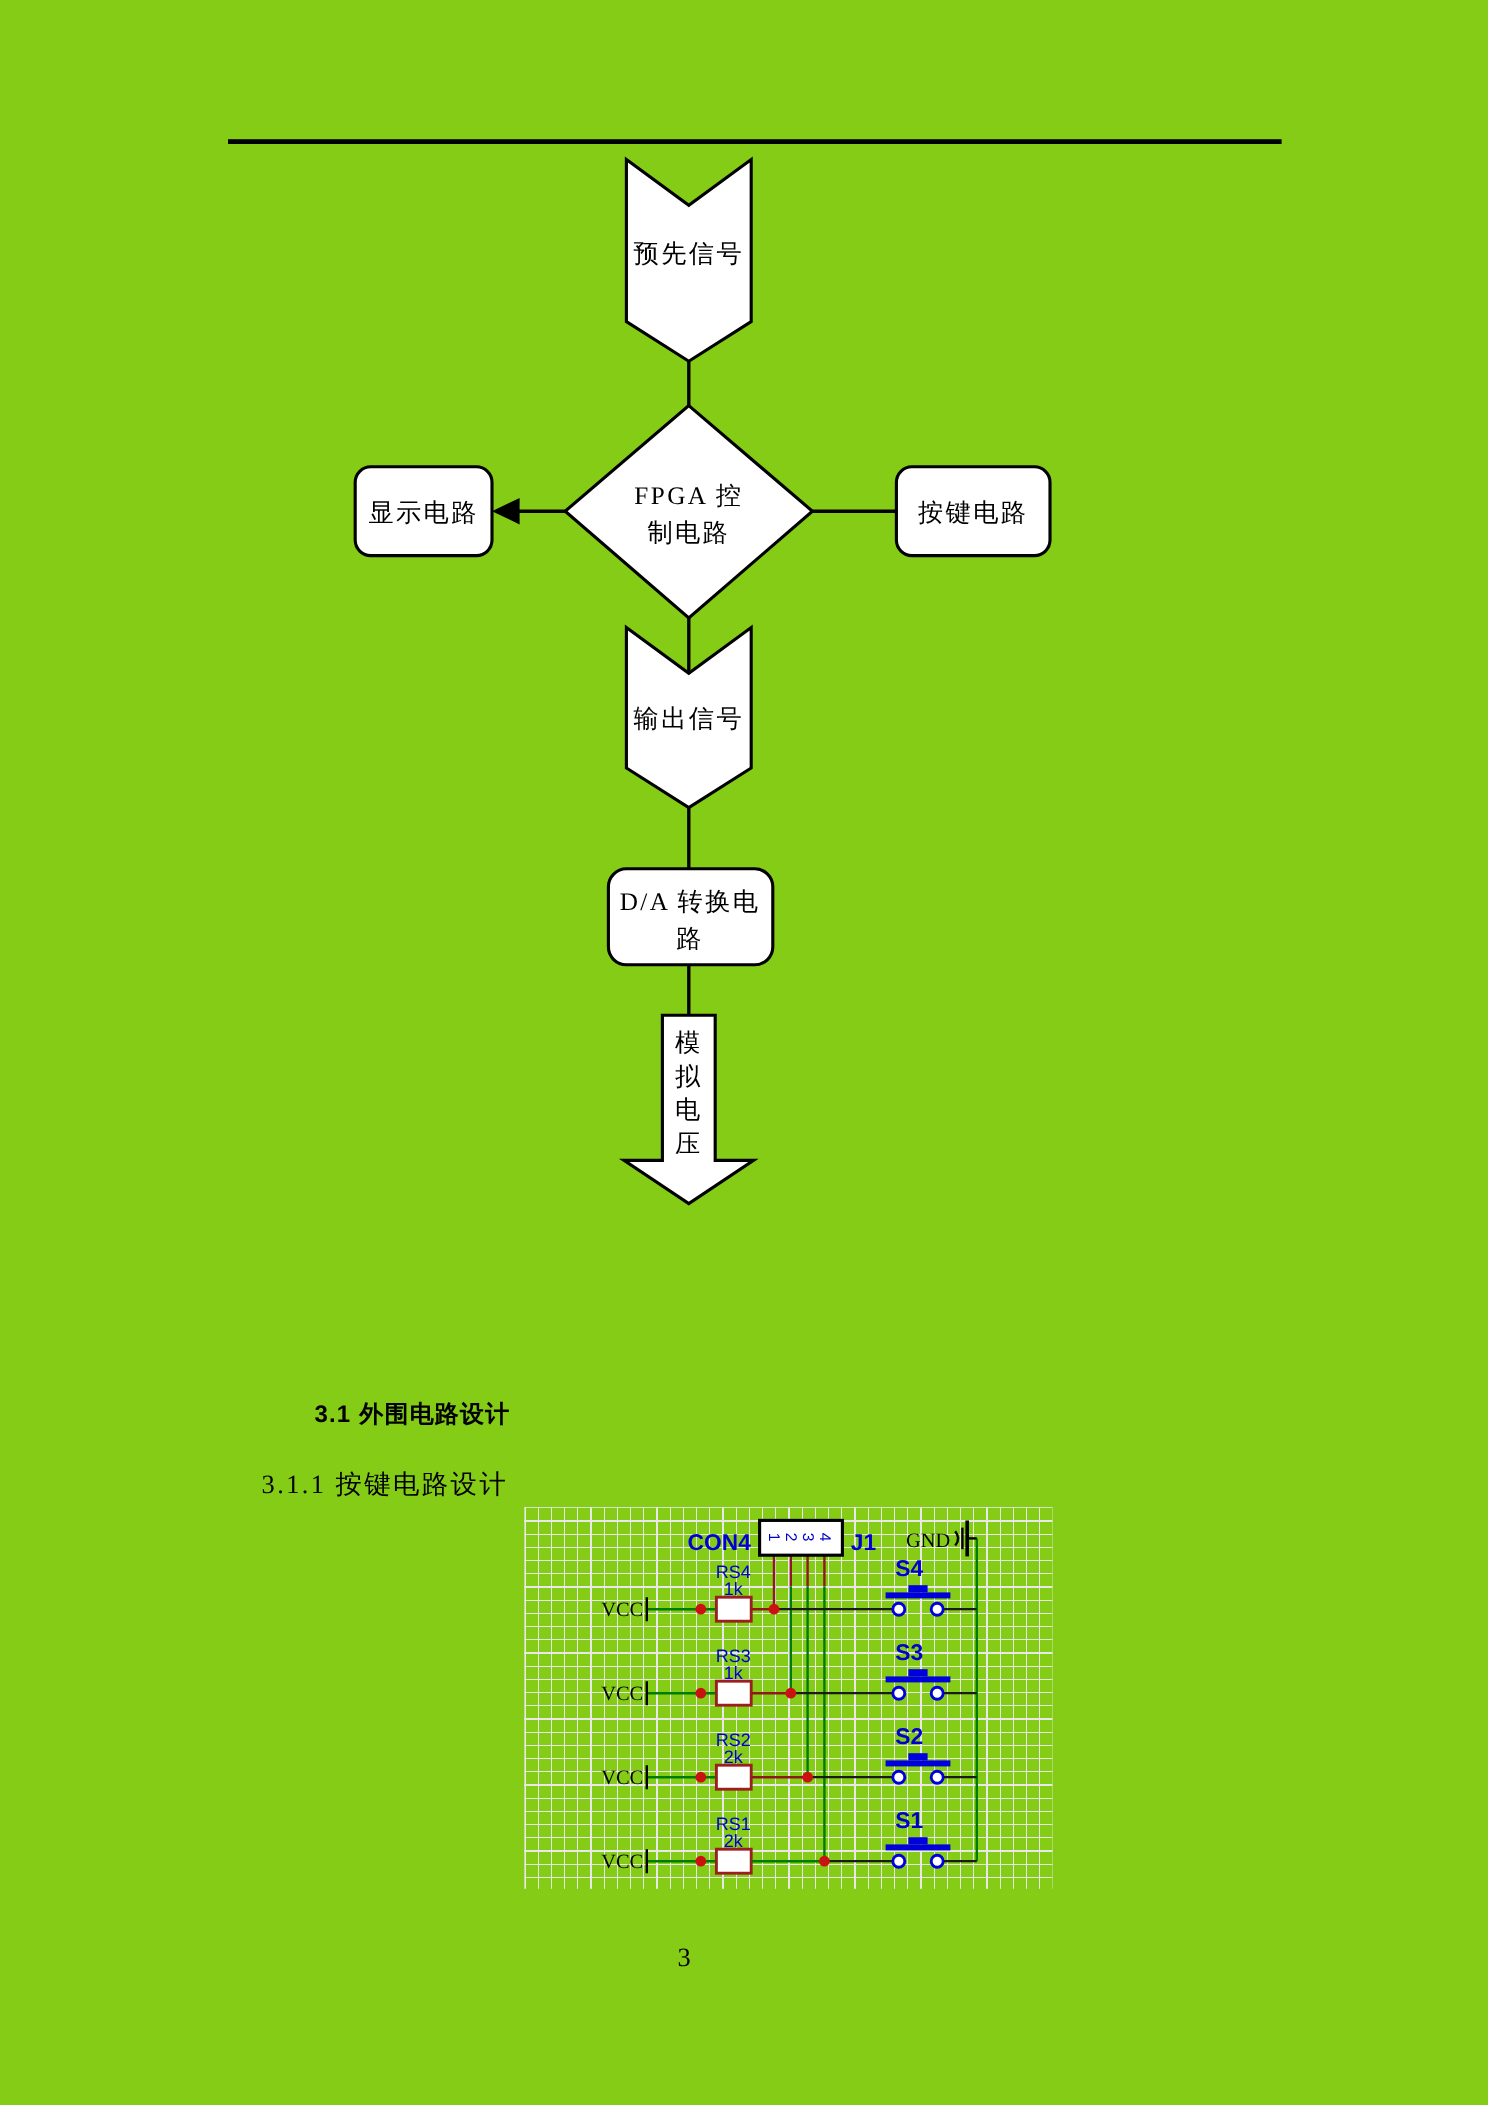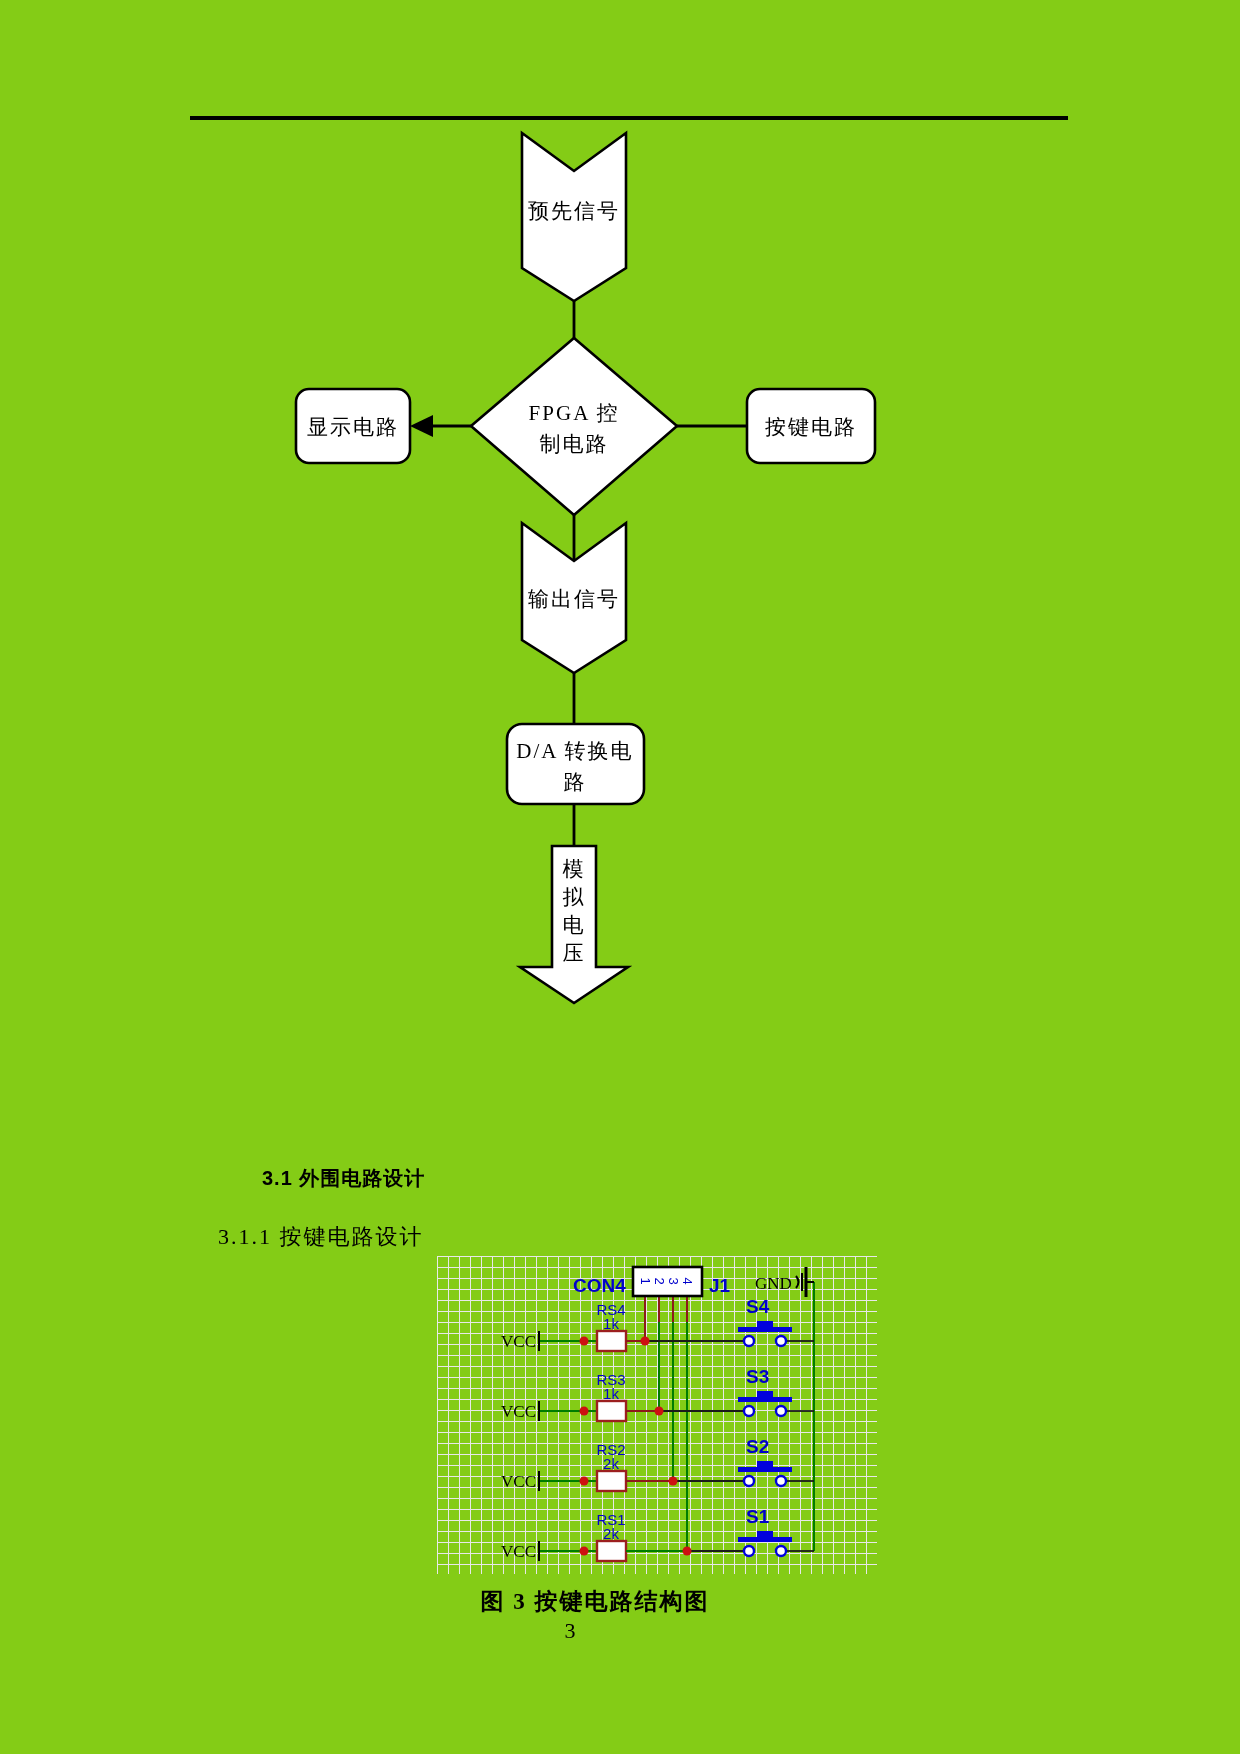--- a/index.html
+++ b/index.html
@@ -185,17 +185,16 @@
       <rect class="sw" x="738" y="1537" width="54" height="5"></rect>
       <rect class="sw" x="757" y="1531" width="16" height="6"></rect>
       <circle class="swc" cx="749" cy="1551" r="5"></circle>
       <circle class="swc" cx="781" cy="1551" r="5"></circle>
       <text class="lbl" x="611" y="1525" text-anchor="middle">RS1</text>
       <text class="lbl" x="611" y="1539" text-anchor="middle">2k</text>
       <text class="slbl" x="746" y="1523">S1</text>
     </g>
   </svg>
 
-  <div class="caption" style="left:295px;top:1586px;width:600px;">图 3 按键电路结构图</div>
 
   <div class="pageno">3</div>
 
 </div>
 
 </body></html>

